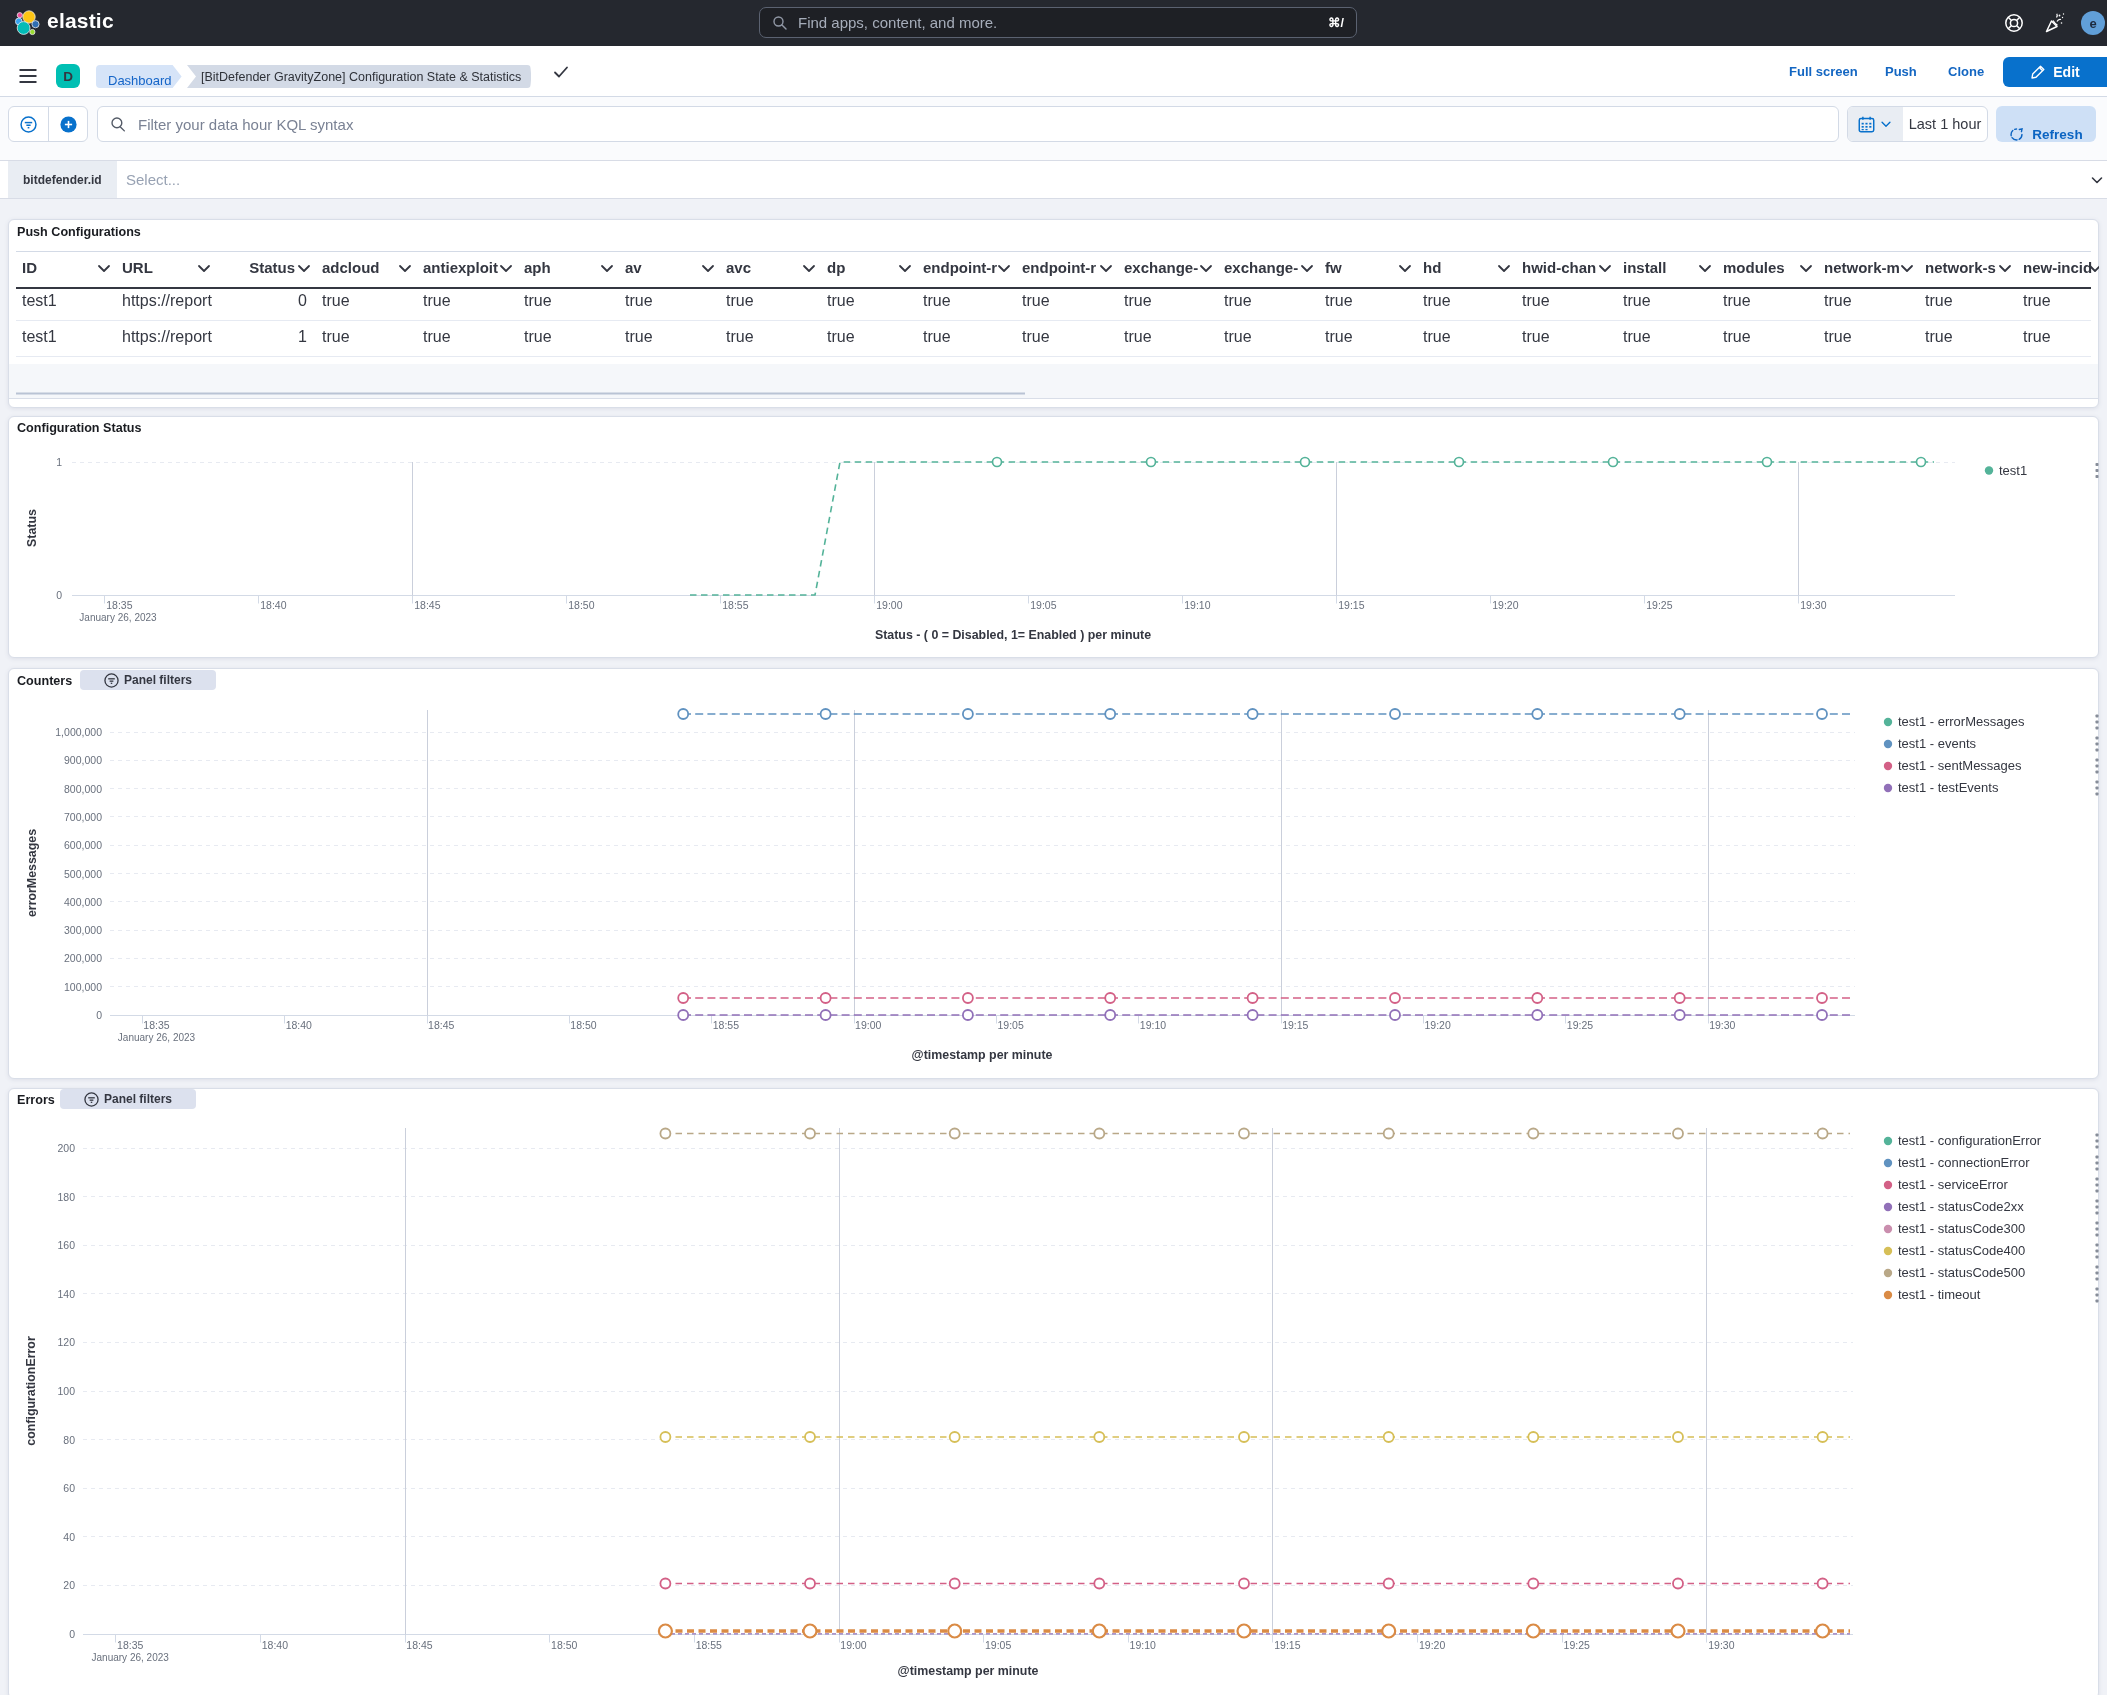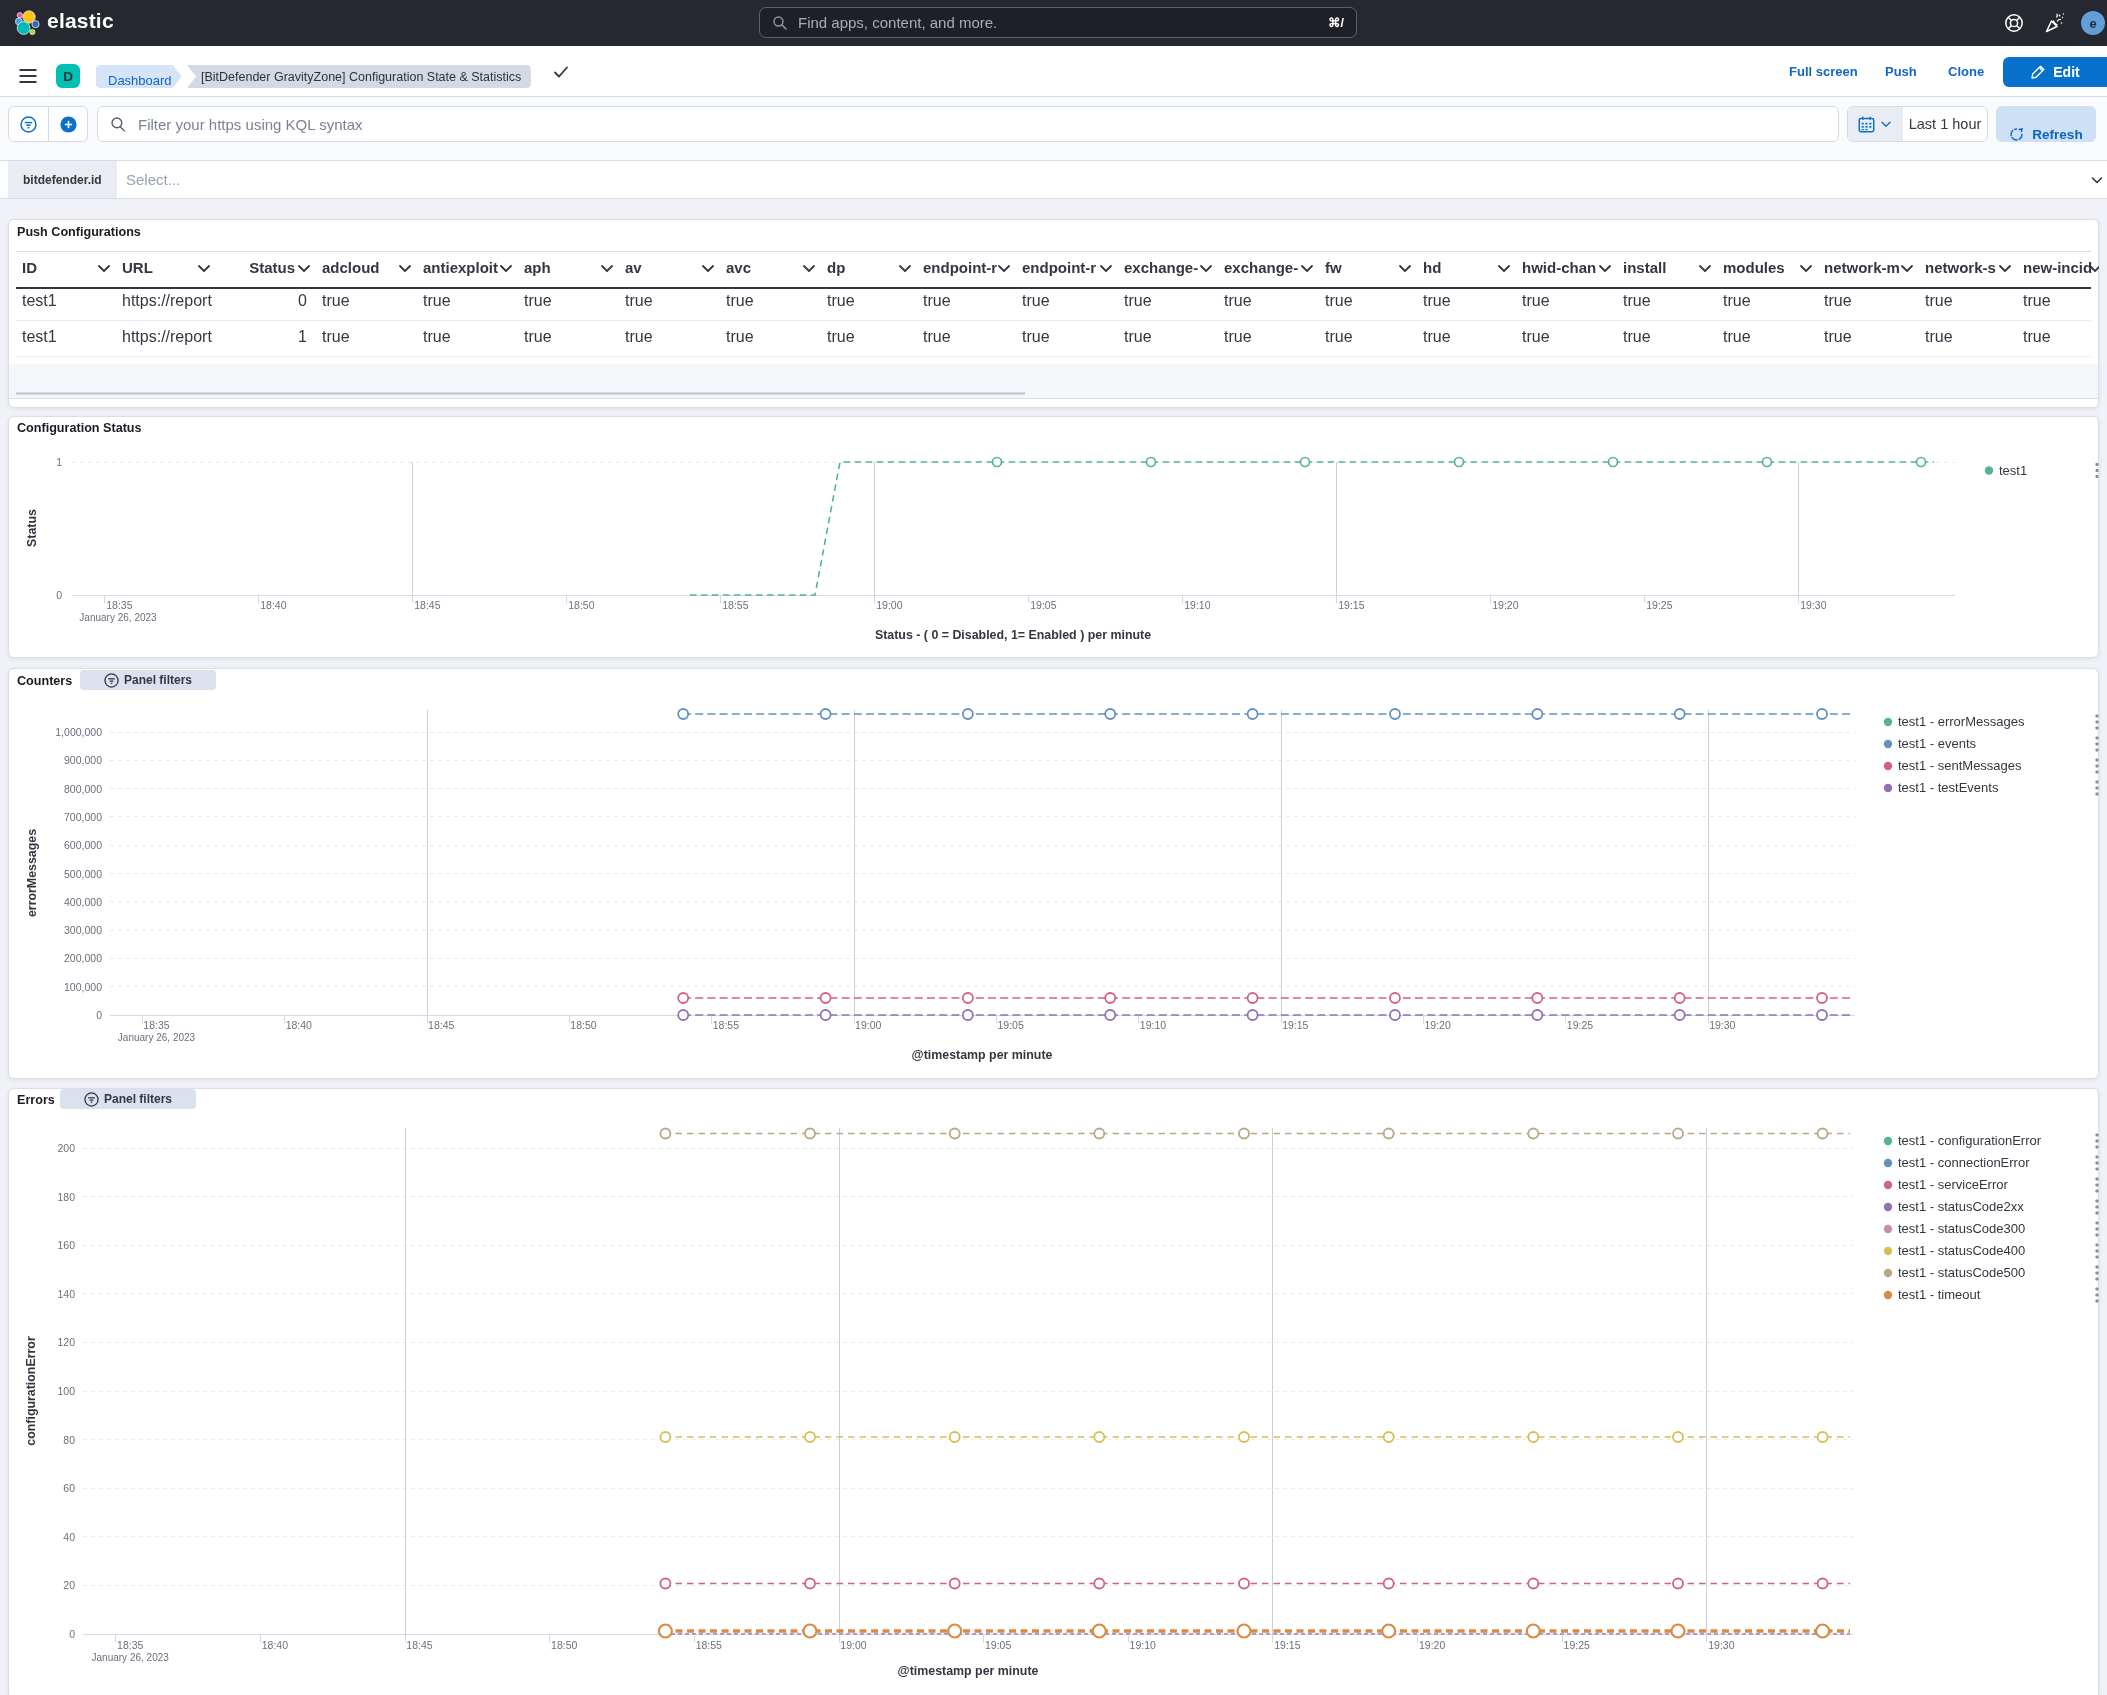--- a/index.html
+++ b/index.html
@@ -86,21 +86,21 @@
           <line x1="8" y1="4.6" x2="8" y2="11.4" stroke="#fff" stroke-width="1.5"></line>
           <line x1="4.6" y1="8" x2="11.4" y2="8" stroke="#fff" stroke-width="1.5"></line>
         </svg>
       </div>
   </div>
   <div class="abs" style="left:97px;top:9px;width:1742px;height:36px;background:#fff;border:1px solid #D3DAE6;border-radius:6px;display:flex;align-items:center;padding:0 12px;">
     <svg width="17" height="17" viewBox="0 0 16 16">
         <circle cx="6.5" cy="6.5" r="4.6" fill="none" stroke="#535a66" stroke-width="1.3"></circle>
         <line x1="10" y1="10.5" x2="13.5" y2="14" stroke="#535a66" stroke-width="1.3" stroke-linecap="round"></line>
       </svg>
-    <span style="margin-left:11px;font-size:15px;color:#7a8294;">Filter your https using KQL syntax</span>
+    <span style="margin-left:11px;font-size:15px;color:#7a8294;">Filter your data hour KQL syntax</span>
   </div>
   <div class="abs" style="left:1847px;top:9px;width:141px;height:36px;border:1px solid #D3DAE6;border-radius:6px;background:#fff;display:flex;overflow:hidden;">
     <div style="width:55px;background:#E9EDF3;display:flex;align-items:center;justify-content:center;gap:4px;">
         <svg width="17" height="17" viewBox="0 0 16 16">
           <rect x="1.2" y="2.4" width="13.6" height="12.4" rx="1.6" fill="none" stroke="#0871cc" stroke-width="1.4"></rect>
           <line x1="4.6" y1="0.8" x2="4.6" y2="3.6" stroke="#0871cc" stroke-width="1.4"></line>
           <line x1="11.4" y1="0.8" x2="11.4" y2="3.6" stroke="#0871cc" stroke-width="1.4"></line>
           <g fill="#0871cc">
             <rect x="3.4" y="6.4" width="2" height="1.6"></rect>
             <rect x="7" y="6.4" width="2" height="1.6"></rect>

